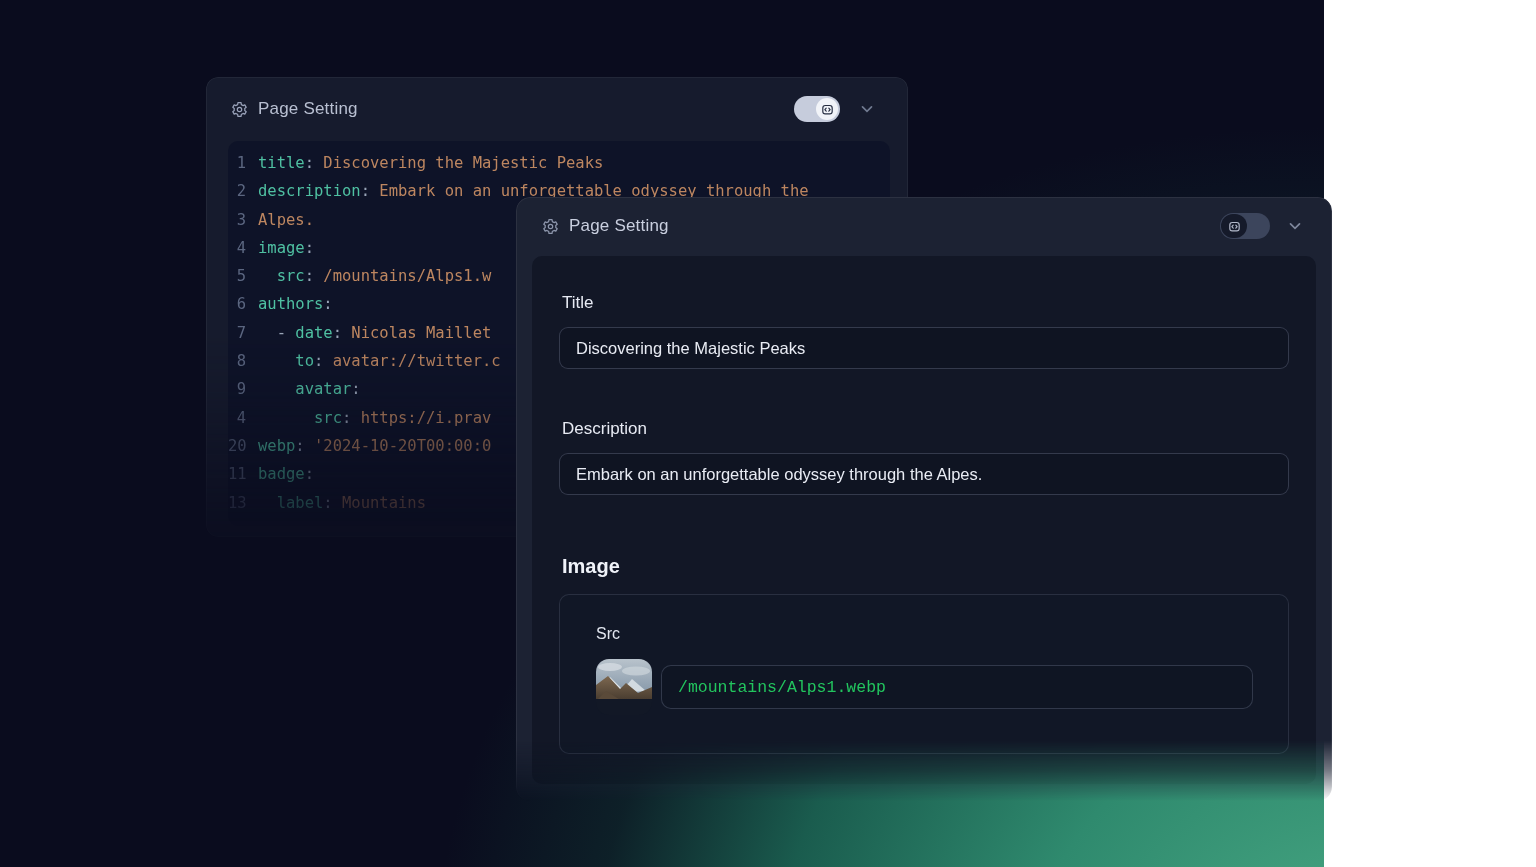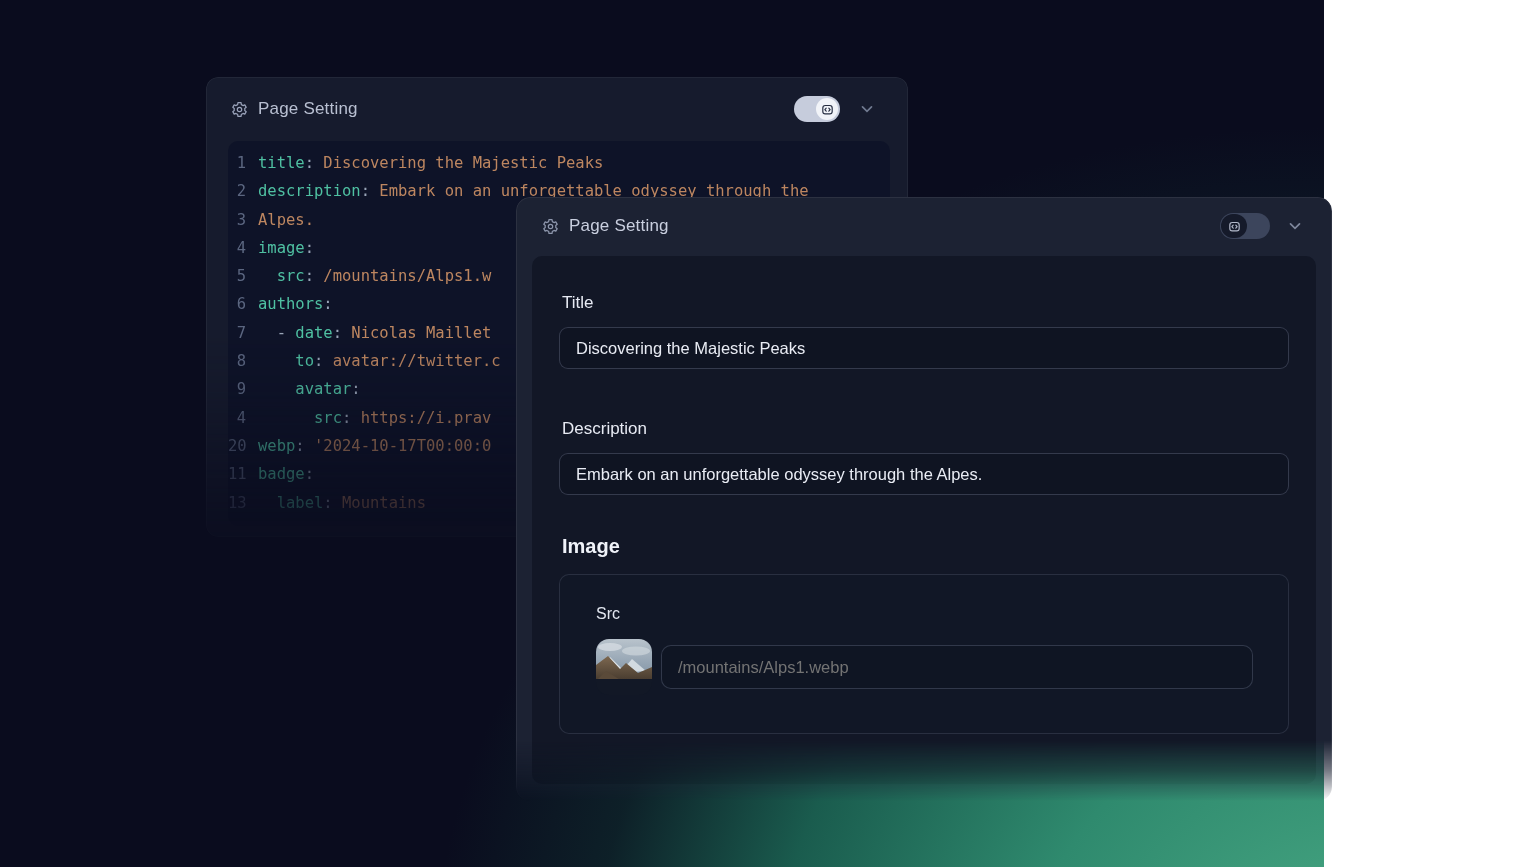--- a/index.html
+++ b/index.html
@@ -73,34 +73,34 @@
     background:#121726; border-radius:10px; padding:37px 27px 0;
   }
   .field-label { font-size:17px; color:#e7eaf3; margin:0 0 14px 3px; }
   .text-input {
     display:block; width:100%; height:42px; border-radius:9px;
     background:rgba(11,15,28,0.35); border:1px solid rgba(138,150,175,0.3);
     color:#e9ecf4; font-size:16.5px; font-family:"Liberation Sans",sans-serif;
     padding:0 16px; outline:none;
   }
   .gap-a { margin-bottom:50px; }
-  .gap-b { margin-bottom:40px; }
+  .gap-b { margin-bottom:60px; }
   .image-heading { font-size:20px; font-weight:700; color:#f0f3f9; margin:0 0 16px 3px; }
   .image-card {
     height:160px; border:1px solid rgba(148,160,185,0.18); border-radius:10px;
     background:rgba(17,23,40,0.25); padding:30px 0 0 36px;
   }
   .src-label { font-size:16px; color:#e3e7f0; margin-bottom:16px; }
   .src-row { display:flex; align-items:center; gap:9px; }
   .thumb-img { width:56px; height:56px; border-radius:13px; overflow:hidden; flex:none; }
   .thumb-img svg { display:block; width:56px; height:56px; }
   .src-input {
     width:592px; height:44px; border-radius:10px;
     background:rgba(11,15,28,0.25); border:1px solid rgba(138,150,175,0.28);
-    color:#737373; font-size:16.5px; font-family:Liberation Sans, sans-serif;
+    color:#22c55e; font-size:16.5px; font-family:Liberation Mono, monospace;
     padding:0 16px; outline:none;
   }
 </style>
 </head>
 <body>
 
 <div class="stage">
 
   <section class="back-panel">
     <div class="panel-header">
@@ -164,21 +164,21 @@
           <div class="code-line">
             <span class="ln">9</span>
             <span class="lt"><span class="tok-plain">    </span><span class="tok-key">avatar</span><span class="tok-punc">:</span></span>
           </div>
           <div class="code-line">
             <span class="ln">4</span>
             <span class="lt"><span class="tok-plain">      </span><span class="tok-key">src</span><span class="tok-punc">: </span><span class="tok-str">https://i.prav</span></span>
           </div>
           <div class="code-line">
             <span class="ln">20</span>
-            <span class="lt"><span class="tok-key">webp</span><span class="tok-punc">: </span><span class="tok-str">'2024-10-17T00:00:0</span></span>
+            <span class="lt"><span class="tok-key">webp</span><span class="tok-punc">: </span><span class="tok-str">'2024-10-20T00:00:0</span></span>
           </div>
           <div class="code-line">
             <span class="ln">11</span>
             <span class="lt"><span class="tok-key">badge</span><span class="tok-punc">:</span></span>
           </div>
           <div class="code-line">
             <span class="ln">13</span>
             <span class="lt"><span class="tok-plain">  </span><span class="tok-key">label</span><span class="tok-punc">: </span><span class="tok-str">Mountains</span></span>
           </div>
         </div>

